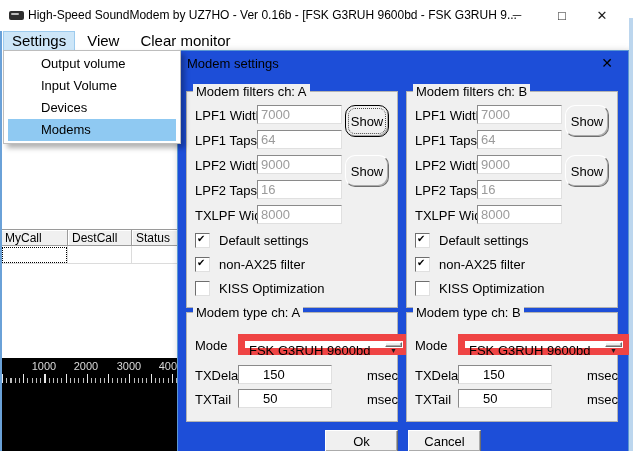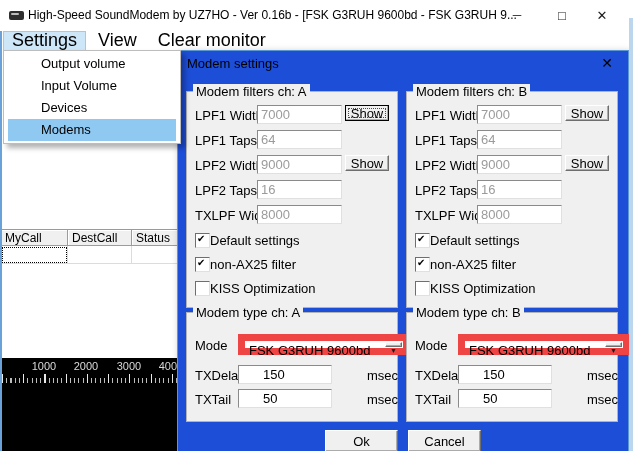--- a/index.html
+++ b/index.html
@@ -11,21 +11,21 @@
   .titlebar{position:absolute;left:0;top:0;right:0;height:31px;background:#fff;z-index:2;}
   .app-icon{position:absolute;left:9px;top:11px;width:15px;height:9px;background:#2f2f2f;border-radius:2px;}
   .app-icon:after{content:"";position:absolute;left:2px;top:2px;width:8px;height:2px;background:#bdbdbd;border-radius:1px;}
   .title-text{position:absolute;left:28px;top:8px;font-size:12px;color:#000;white-space:nowrap;}
   .ctrl{position:absolute;top:5px;width:32px;height:21px;text-align:center;line-height:21px;font-size:12px;color:#1a1a1a;}
   .ctrl-min{left:501px;}
   .ctrl-max{left:546px;font-size:13px;}
   .ctrl-close{left:586px;font-size:13px;}
   
   .menubar{position:absolute;left:3px;top:31px;height:19px;display:flex;z-index:2;}
-  .menu-item{height:19px;line-height:19px;padding:0 9px;font-size:18px;color:#000;margin-right:3px;}
+  .menu-item{height:19px;line-height:19px;padding:0 9px;font-size:15px;color:#000;margin-right:3px;}
   .menu-item.active{background:#cde6f8;border:1px solid #9dcbee;line-height:17px;padding:0 8px;}
   
   .dropdown{position:absolute;left:3px;top:50px;width:168px;background:#fff;border:1px solid #bdbdbd;
             box-shadow:4px 4px 5px rgba(0,0,0,0.30);z-index:6;padding:2px 4px;}
   .dropdown-item{height:22px;line-height:22px;padding-left:33px;font-size:13px;color:#000;}
   .dropdown-item.selected{background:#8fc9f2;}
   
   .mon-table{position:absolute;left:1px;top:229px;width:210px;border-top:1px solid #9a9a9a;z-index:1;}
   .mon-head{display:flex;}
   .th{height:16px;background:#f0f0f0;font-size:12px;color:#000;padding:1px 0 0 4px;box-sizing:border-box;
@@ -52,23 +52,23 @@
   .g-type-a{left:8px;top:261px;width:210px;height:108px;}
   .g-type-b{left:228px;top:261px;width:210px;height:108px;}
   .f-label{position:absolute;left:8px;font-size:13px;color:#000;white-space:nowrap;}
   .f-input{position:absolute;left:70px;width:77px;height:17px;background:#fff;font-size:13px;color:#9b9b9b;
            border:1px solid #8a8a8a;border-bottom-color:#e0e0e0;border-right-color:#e0e0e0;
            padding:0 3px;font-family:"Liberation Sans",sans-serif;}
   .f-input.dark{color:#000;padding-left:24px;}
   .btn3d{background:#f0f0f0;border:1px solid #6e6e6e;border-top-color:#fff;border-left-color:#fff;
          box-shadow:inset -1px -1px 0 #ababab;font-size:13px;color:#000;text-align:center;
          font-family:"Liberation Sans",sans-serif;padding:0;}
-  .show-btn{position:absolute;left:158px;width:44px;height:16px;}
+  .show-btn{position:absolute;left:158px;width:44px;height:32px;border-radius:10px;}
   .show-btn.focused{border-color:#000;outline:1px dotted #4a4a4a;outline-offset:-4px;}
-  .cb{position:absolute;left:8px;display:flex;align-items:center;height:14px;}
+  .cb{position:absolute;left:8px;display:flex;align-items:center;gap:9px;height:14px;}
   .cb-box{width:13px;height:13px;background:#fff;border:1px solid #6e6e6e;border-bottom-color:#e0e0e0;
           border-right-color:#e0e0e0;position:relative;}
   .cb-box.checked:after{content:"\2714";position:absolute;left:1px;top:-1px;font-size:10px;color:#000;}
   .cb-label{font-size:13px;color:#000;}
   .combo{position:absolute;left:51px;top:21px;width:172px;height:21px;background:#fff;border:7px solid #ef4444;box-sizing:border-box;}
   .combo-text{position:absolute;left:4px;top:2px;font-size:13px;color:#000;white-space:nowrap;}
   .combo-arrow{position:absolute;right:1px;top:1px;bottom:1px;width:17px;background:#f0f0f0;
                border:1px solid #6e6e6e;border-top-color:#fff;border-left-color:#fff;box-shadow:inset -1px -1px 0 #ababab;
                font-size:7px;color:#1a1a1a;text-align:center;line-height:16px;box-sizing:border-box;}
   .t-input{left:51px;width:65px;}

